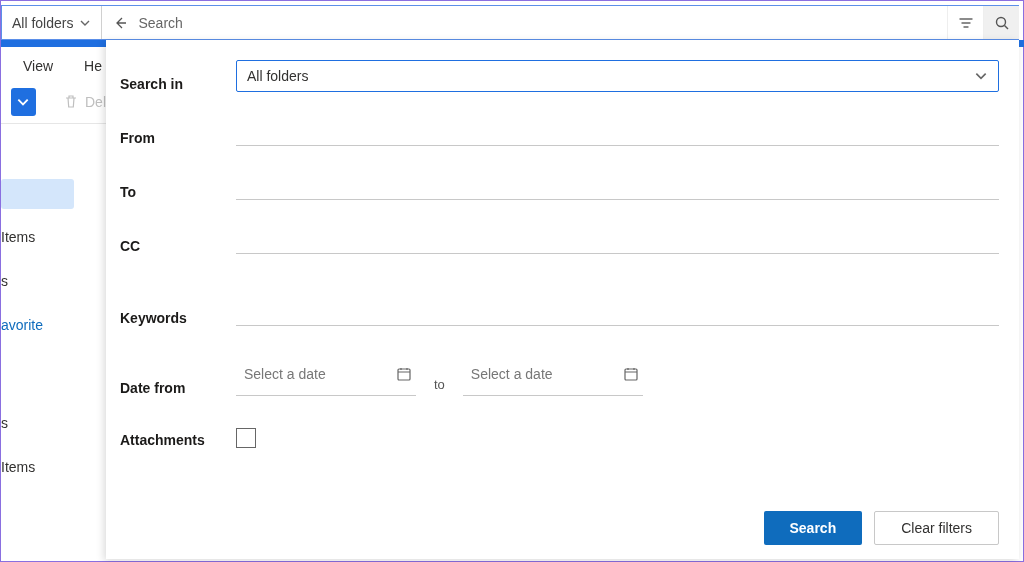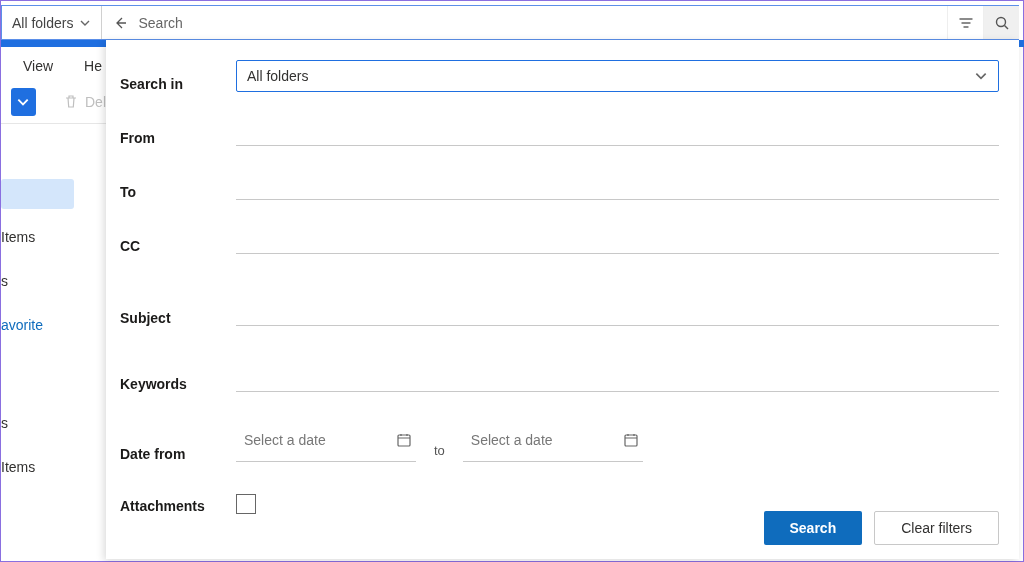--- a/index.html
+++ b/index.html
@@ -215,24 +215,20 @@
     <div class="row">
       <div class="label">To</div>
       <div class="field"><input class="input-underline" style=""></div>
     </div>
 
     <div class="row" style="margin-bottom:46px">
       <div class="label">CC</div>
       <div class="field"><input class="input-underline" style=""></div>
     </div>
 
-    <div class="row" style="margin-bottom:40px">
-      <div class="label">Subject</div>
-      <div class="field"><input class="input-underline" style=""></div>
-    </div>
 
     <div class="row" style="margin-bottom:42px">
       <div class="label">Keywords</div>
       <div class="field"><input class="input-underline" style=""></div>
     </div>
 
     <div class="row date-row" style="margin-bottom:32px">
       <div class="label">Date from</div>
       <div class="field">
         <div class="date-box">

